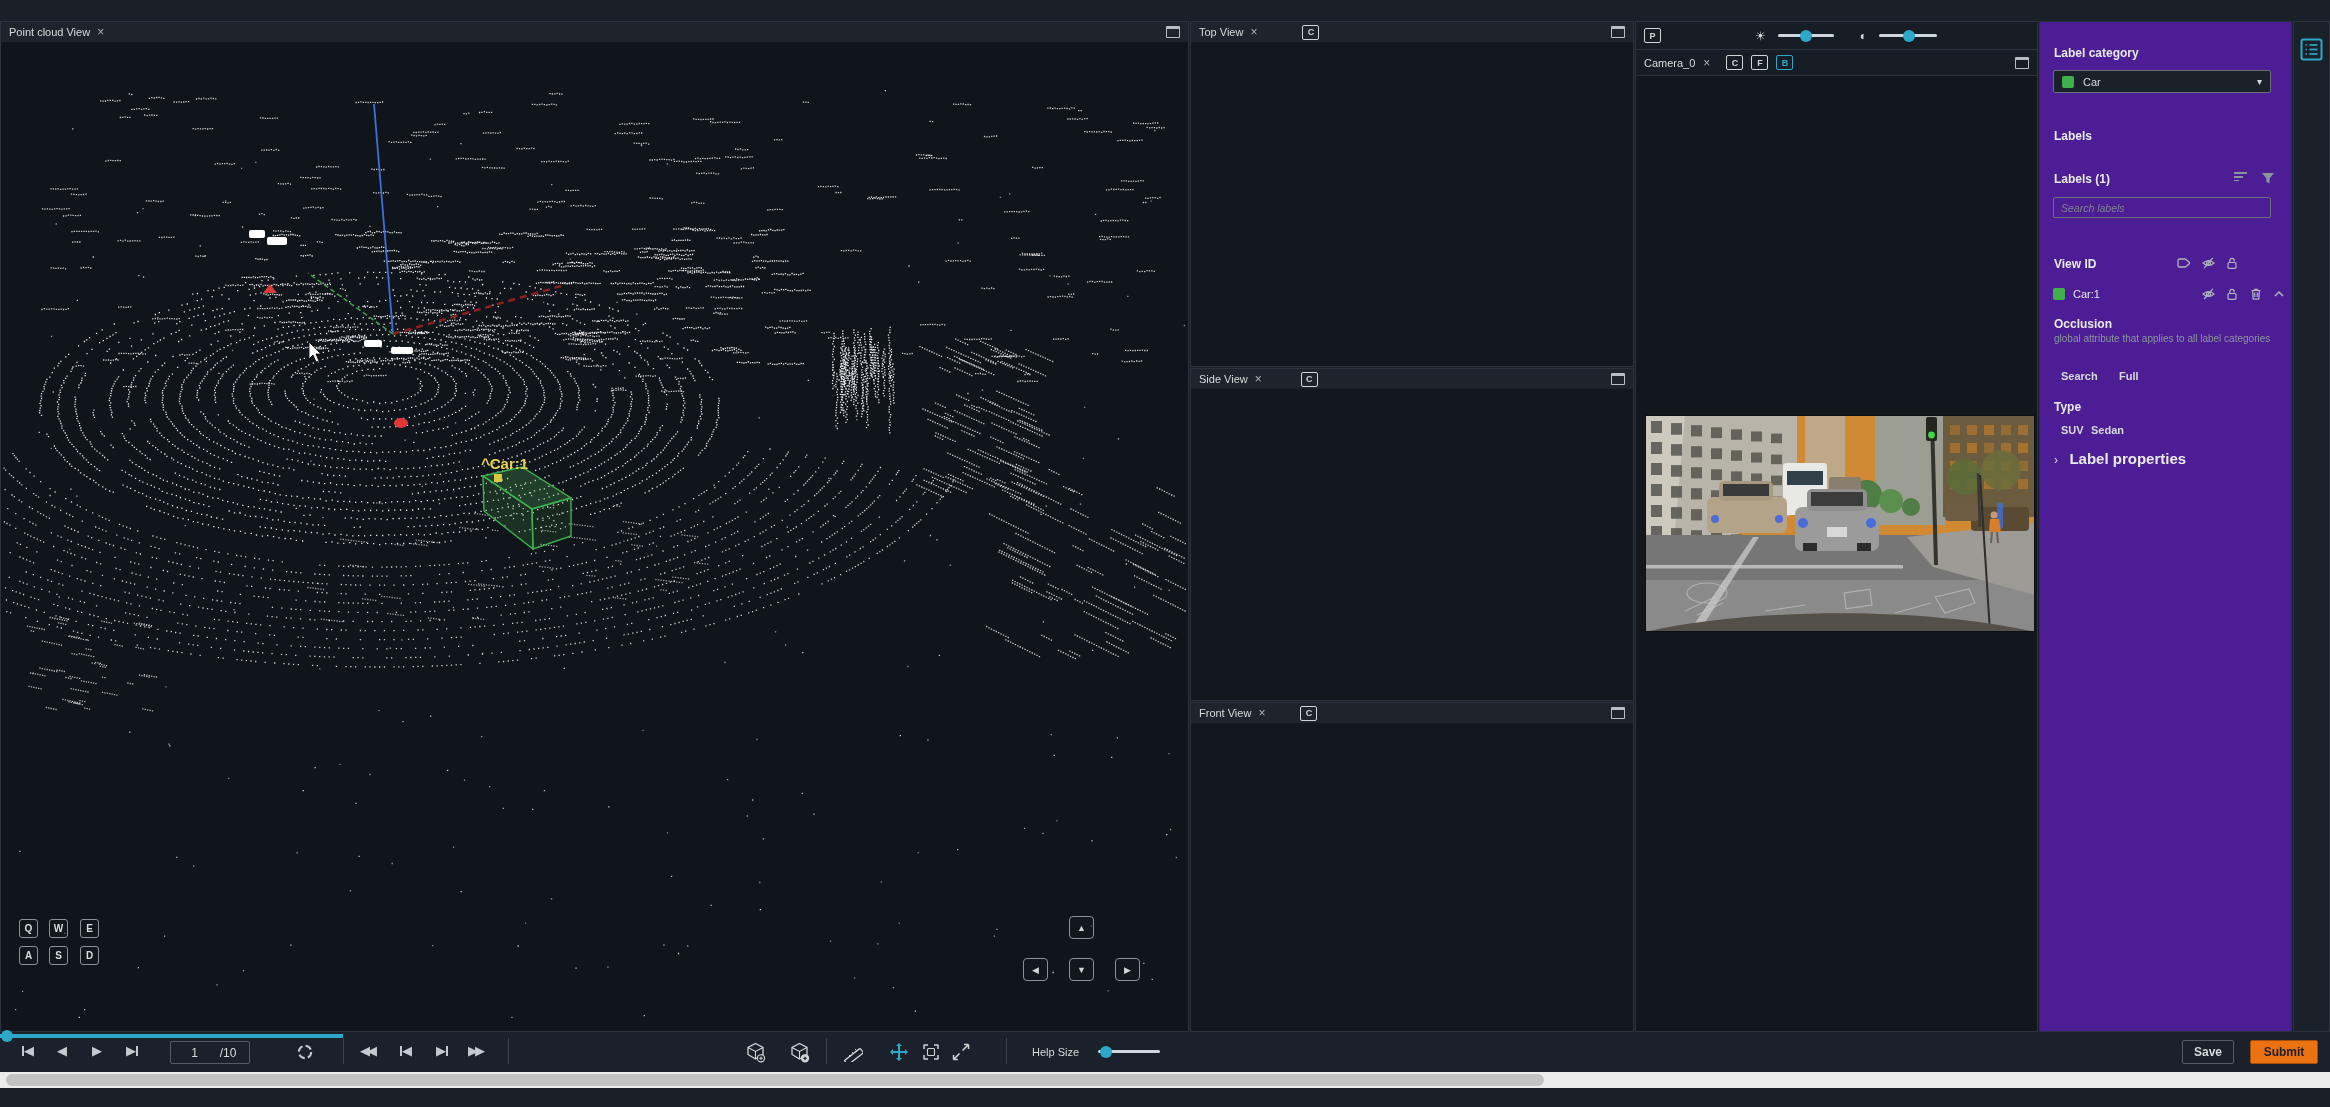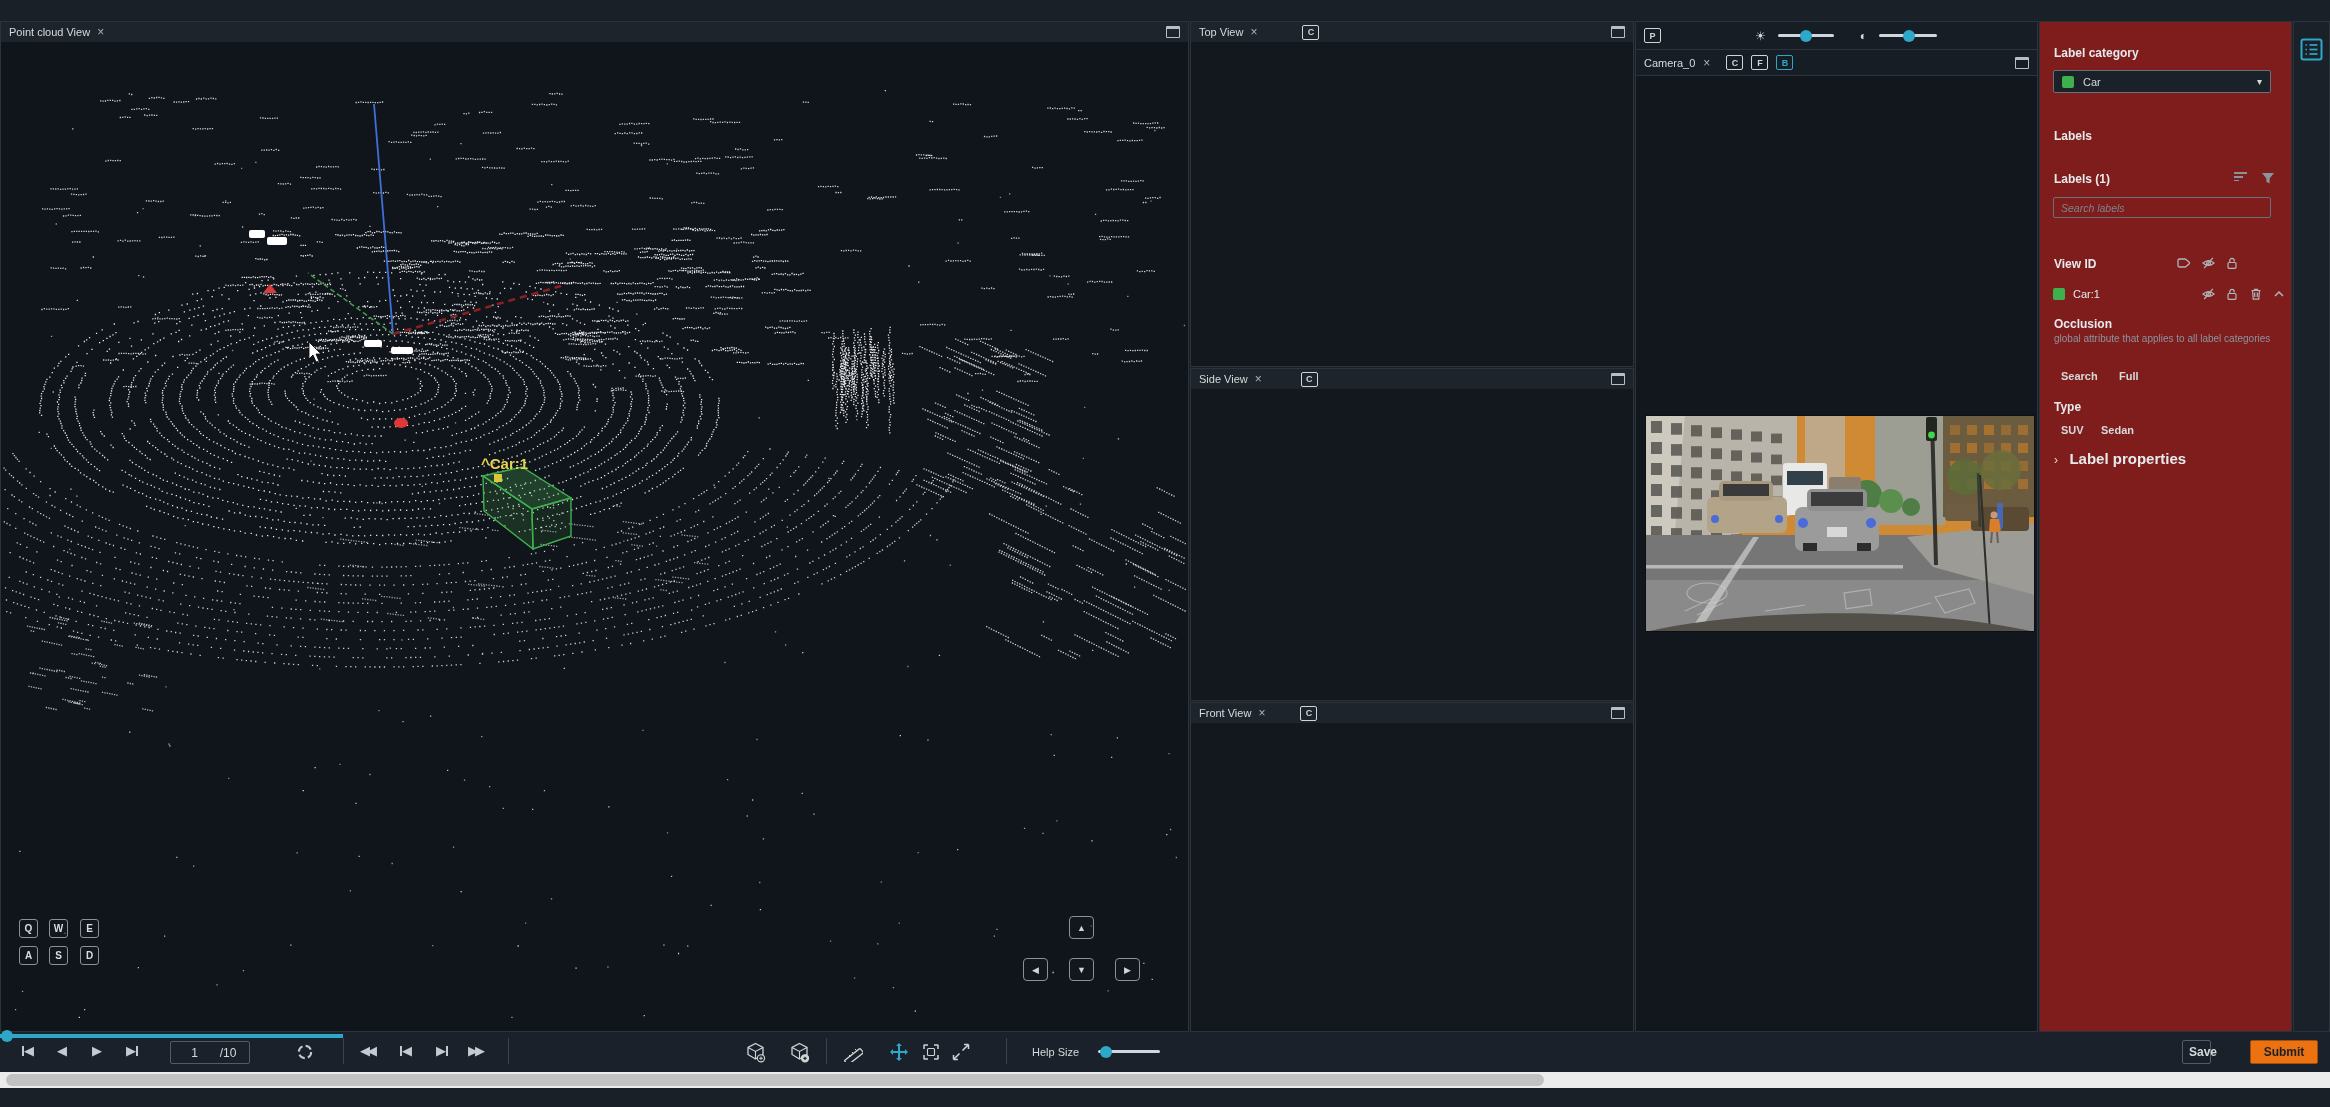--- a/index.html
+++ b/index.html
@@ -32,21 +32,21 @@
   .cam-toolbar{height:27px;border-bottom:1px solid #2c333c;display:flex;align-items:center;
                gap:12px;padding:0 8px;background:#171d25;}
   .cam-tabrow{height:25px;border-bottom:1px solid #2c333c;display:flex;align-items:center;
               gap:8px;padding:0 8px;background:#171d25;font-size:11px;}
   .cam-body{position:absolute;top:54px;left:0;right:0;bottom:0;background:#12161d;}
   .cam-img{position:absolute;left:9px;top:339px;width:390px;height:217px;background:#000;cursor:crosshair;}
   .glyph{font-size:12px;color:#d5dbdb;line-height:1;}
   .slider{position:relative;height:3px;background:#cfd6dd;border-radius:2px;cursor:pointer;}
   .knob{position:absolute;top:-4.5px;width:12px;height:12px;border-radius:50%;background:var(--accent-blue);cursor:grab;}
   
-  .sidebar{left:2039px;top:0;width:253px;height:1011px;background:#7f1d1d;border-left:1px solid #2c333c;}
+  .sidebar{left:2039px;top:0;width:253px;height:1011px;background:#4c1d95;border-left:1px solid #2c333c;}
   .sb-h{position:absolute;left:14px;font-size:12px;font-weight:700;color:#e6eaec;white-space:nowrap;}
   .sb-dd{position:absolute;left:13px;top:48px;width:218px;height:23px;border:1px solid #697078;
          border-radius:2px;display:flex;align-items:center;gap:9px;padding:0 8px;box-sizing:border-box;
          font-size:11px;cursor:pointer;background:#1b2129;}
   .swatch{width:12px;height:12px;background:var(--label-green);border-radius:2px;flex:none;}
   .caret{margin-left:auto;font-size:10px;color:#d5dbdb;}
   .sb-input{position:absolute;left:13px;top:175px;width:218px;height:21px;box-sizing:border-box;
             background:transparent;border:1px solid #697078;border-radius:2px;color:#d5dbdb;
             font-size:10.5px;font-style:italic;padding:0 7px;outline:none;
             font-family:"Liberation Sans","DejaVu Sans",sans-serif;}
@@ -72,21 +72,21 @@
   .vbar{display:inline-block;width:2px;height:10px;background:#c3cbd0;}
   .sep{position:absolute;top:6px;width:1px;height:26px;background:#3a424c;}
   .framebox{position:absolute;left:170px;top:9px;width:78px;height:21px;border:1px solid #545b64;
             border-radius:2px;display:flex;align-items:center;justify-content:center;gap:14px;}
   .frameinput{width:18px;background:transparent;border:none;color:#d5dbdb;font-size:12px;text-align:center;
               outline:none;font-family:inherit;}
   .fr-total{font-size:12px;color:#d5dbdb;}
   .toolbtn{position:absolute;top:9px;width:22px;height:22px;display:flex;align-items:center;justify-content:center;cursor:pointer;}
   .pslabel{position:absolute;left:1032px;top:14px;font-size:11px;color:#d5dbdb;}
   .psslider{position:absolute;left:1098px;top:18px;width:62px;}
-  .savebtn{position:absolute;left:2182px;top:8px;width:29px;height:24px;background:transparent;
+  .savebtn{position:absolute;left:2182px;top:8px;width:52px;height:24px;background:transparent;
            border:1px solid #545b64;border-radius:2px;color:#d5dbdb;font-size:12px;font-weight:700;
            cursor:pointer;font-family:inherit;}
   .submitbtn{position:absolute;left:2250px;top:8px;width:68px;height:24px;background:var(--submit-orange);
              border:1px solid #a24e0b;border-radius:2px;color:#1b1f26;font-size:12px;font-weight:700;
              cursor:pointer;font-family:inherit;}
   
   .hscroll{position:absolute;top:1072px;left:0;width:2330px;height:16px;background:#ececec;}
   .hthumb{position:absolute;left:6px;top:2px;width:1538px;height:12px;border-radius:6px;background:#c2c2c2;cursor:grab;}
   .footer{position:absolute;top:1088px;left:0;width:2330px;height:19px;background:#fcfcfc;
           border-top:1px solid #dcdcdc;box-sizing:border-box;text-align:center;}
@@ -398,21 +398,21 @@
               <path d="M2 6 L6 2 L10 6" fill="none" stroke="#aeb6bc" stroke-width="1.5"></path>
             </svg>
         </span>
       </div>
       <div class="sb-h" style="top:295px">Occlusion</div>
       <div class="sb-desc">global attribute that applies to all label categories</div>
       <button class="txtbtn" style="left:21px;top:348px">Search</button>
       <button class="txtbtn" style="left:79px;top:348px">Full</button>
       <div class="sb-h" style="top:378px">Type</div>
       <button class="txtbtn" style="left:21px;top:402px">SUV</button>
-      <button class="txtbtn" style="left:61px;top:402px">Sedan</button>
+      <button class="txtbtn" style="left:51px;top:402px">Sedan</button>
       <div style="position:absolute;left:14px;top:428px;cursor:pointer;">
         <span style="font-size:12px;color:#d5dbdb;margin-right:7px">›</span>
         <span style="font-size:15px;font-weight:700;color:#e6eaec">Label properties</span>
       </div>
     </div>
 
     <div class="panel strip">
       <span class="icnbtn" style="left:6px;top:16px;width:23px;height:23px">
         <svg width="23" height="23" viewBox="0 0 23 23">
           <rect x="1.5" y="1.5" width="20" height="20" rx="2" fill="none" style="stroke:var(--accent-blue)" stroke-width="2"></rect>

